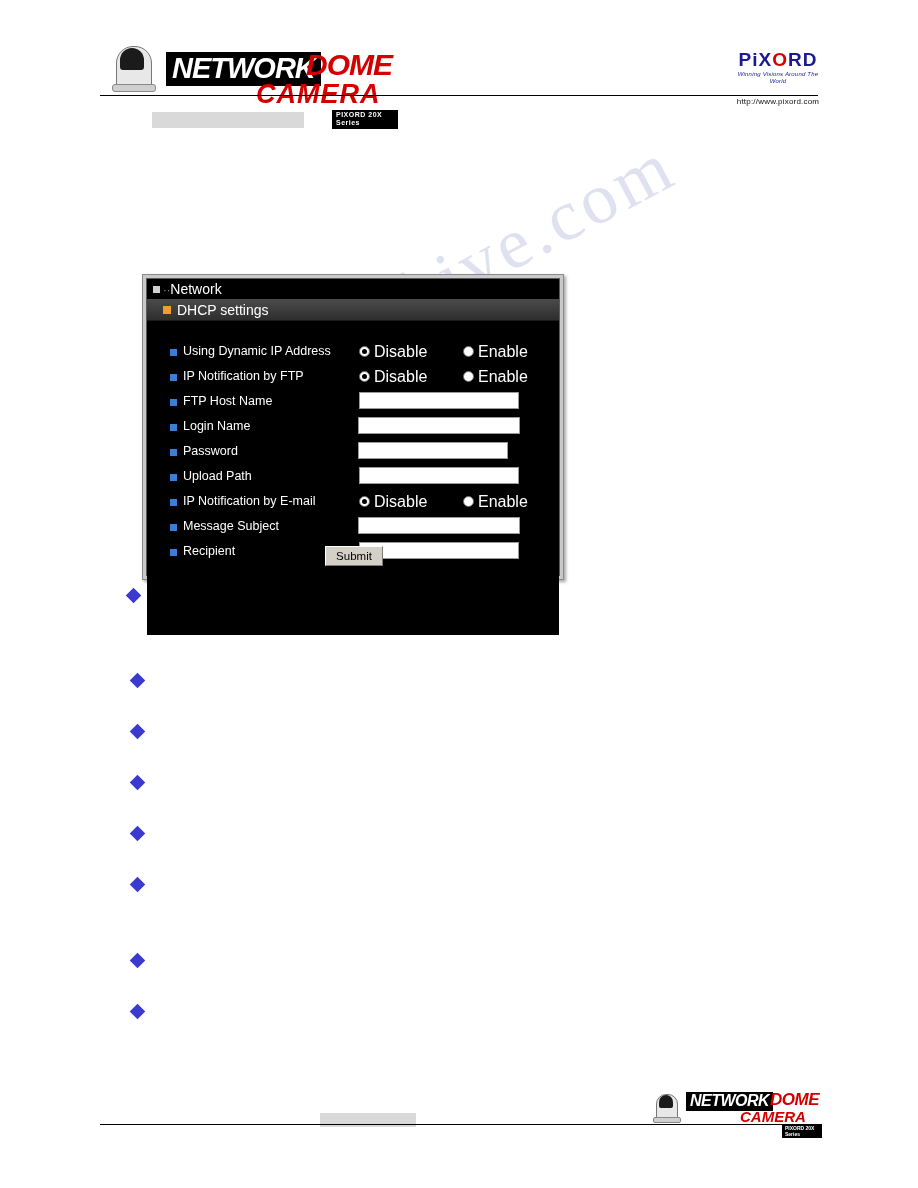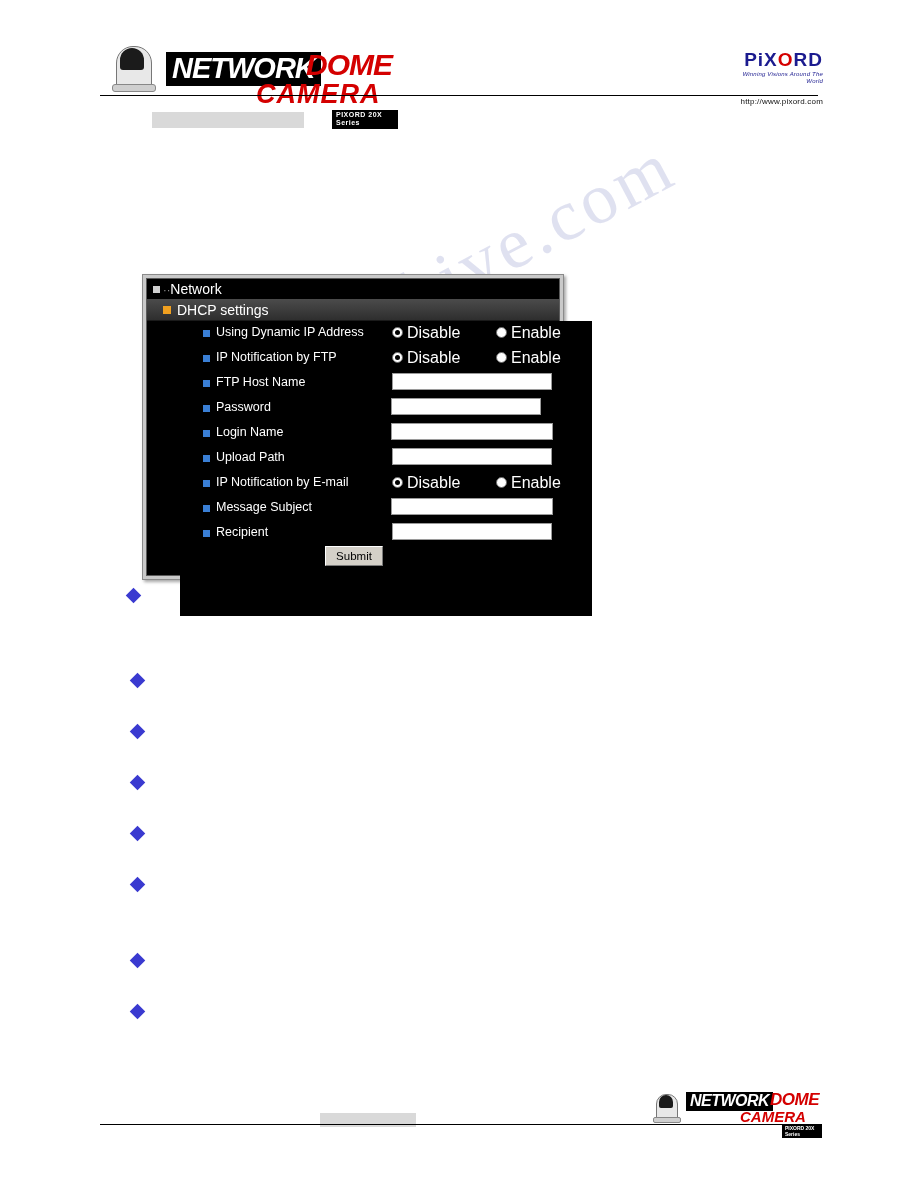--- a/index.html
+++ b/index.html
@@ -105,21 +105,21 @@
     font-size: 7px;
     font-weight: bold;
     letter-spacing: 0.5px;
     padding: 1px 4px;
     line-height: 1.2;
   }
   .brand-block {
     position: absolute;
     left: 733px; top: 50px;
     width: 90px;
-    text-align: right;
+    text-align: center;
   }
   .brand-name {
     font-weight: bold;
     font-size: 19px;
     letter-spacing: 1px;
     color: #1b1b8f;
     line-height: 1;
   }
   .brand-name .x {
     color: #d40000;
@@ -227,26 +227,25 @@
     width: 8px; height: 8px;
     background: #f0a020;
     margin-right: 6px;
     vertical-align: middle;
     position: relative;
     top: -1px;
   }
 
   .form-area {
     position: absolute;
-    left: 147px; top: 321px;
+    left: 147px; top: 340px;
     width: 412px;
     height: 295px;
     background: #000;
     color: #ffffff;
-    margin-left: 33px;
   }
   .form-row {
     position: relative;
     height: 25px;
   }
   .row-bullet {
     position: absolute;
     left: 23px; top: 9px;
     width: 7px; height: 7px;
     background: #3a7fd5;
@@ -494,28 +493,28 @@
   </div>
 
   <div class="form-row">
     <span class="row-bullet"></span>
     <span class="row-label">FTP Host Name</span>
     <span class="text-field" style="left:212px;width:160px"></span>
   </div>
 
   <div class="form-row">
     <span class="row-bullet"></span>
+    <span class="row-label">Login Name</span>
+    <span class="text-field" style="left:211px;width:162px"></span>
+  </div>
+
+  <div class="form-row">
+    <span class="row-bullet"></span>
     <span class="row-label">Password</span>
     <span class="text-field" style="left:211px;width:150px"></span>
-  </div>
-
-  <div class="form-row">
-    <span class="row-bullet"></span>
-    <span class="row-label">Login Name</span>
-    <span class="text-field" style="left:211px;width:162px"></span>
   </div>
 
   <div class="form-row">
     <span class="row-bullet"></span>
     <span class="row-label">Upload Path</span>
     <span class="text-field" style="left:212px;width:160px"></span>
   </div>
 
   <div class="form-row">
     <span class="row-bullet"></span>

